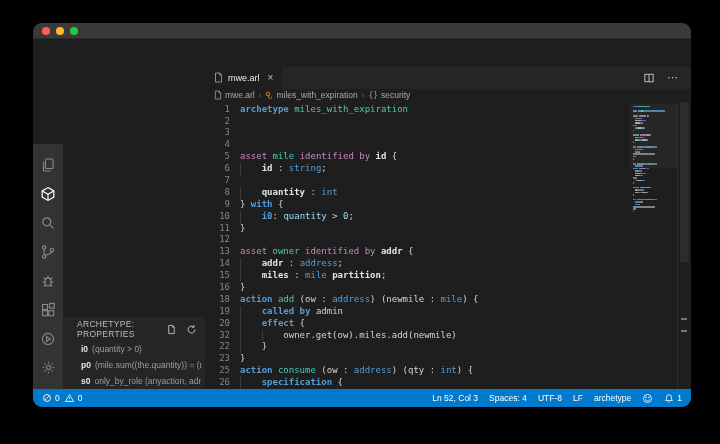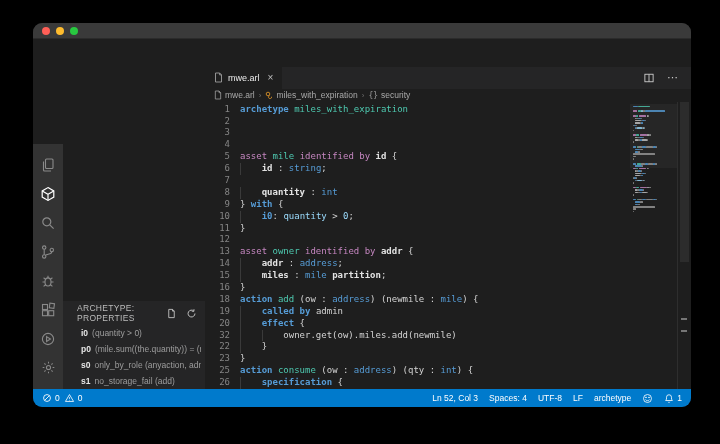--- a/index.html
+++ b/index.html
@@ -169,24 +169,20 @@
             <span class="prop-desc">(quantity &gt; 0)</span>
           </div>
           <div class="prop-item">
             <span class="prop-label">p0</span>
             <span class="prop-desc">(mile.sum((the.quantity)) = (mil…</span>
           </div>
           <div class="prop-item">
             <span class="prop-label">s0</span>
             <span class="prop-desc">only_by_role (anyaction, admin)</span>
           </div>
-          <div class="prop-item">
-            <span class="prop-label">s1</span>
-            <span class="prop-desc">no_storage_fail (add)</span>
-          </div>
         </div>
     </div>
 
     <div class="editor">
       <div class="tabbar">
         <div class="tab">
           <svg width="9" height="11" viewBox="0 0 12 14" fill="none" stroke="#9e9e9e" stroke-width="1.2">
             <path d="M7.5 1 H2 V13 H10 V3.5 Z M7.5 1 V3.5 H10"></path>
           </svg>
           <span>mwe.arl</span>

